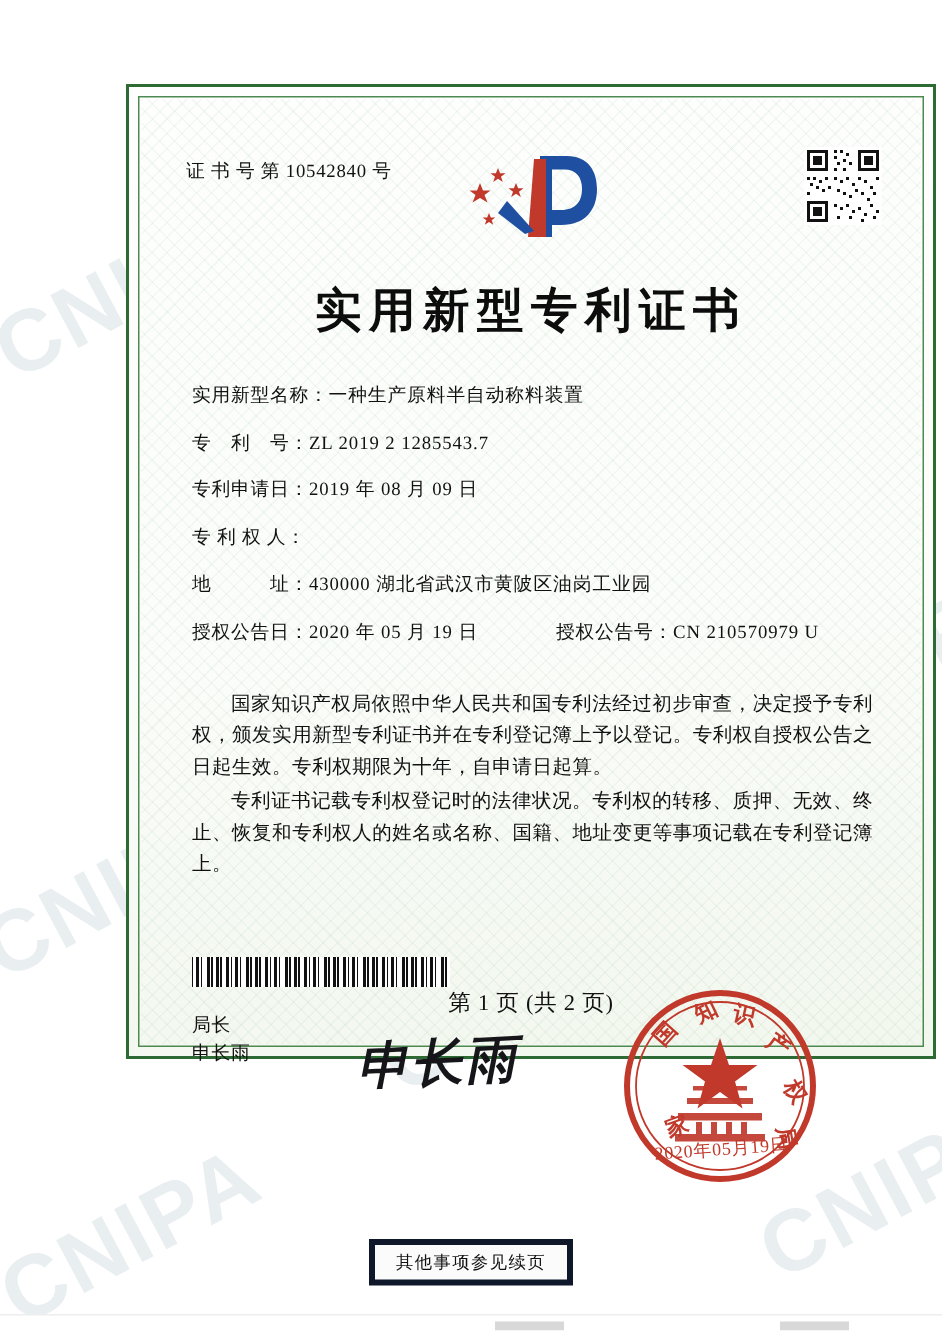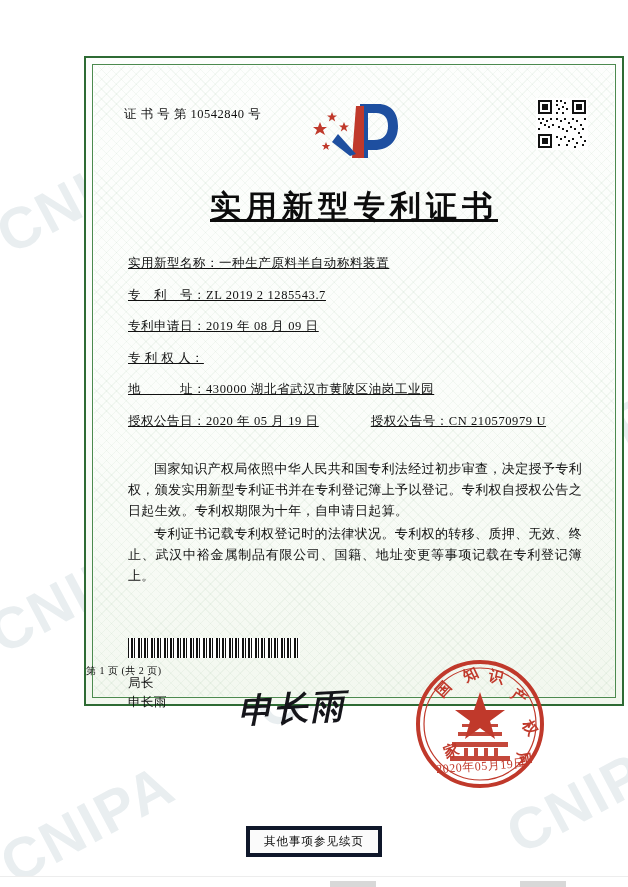--- a/index.html
+++ b/index.html
@@ -100,38 +100,36 @@
     position: absolute;
     left: 0;
     right: 0;
     top: 128px;
     text-align: center;
     font-size: 31px;
     font-weight: bold;
     letter-spacing: 5px;
     color: #0c0c0c;
     font-family: "Liberation Serif", "DejaVu Serif", serif;
-    text-decoration: underline;
   }
 
   
   .fields {
     position: absolute;
     left: 42px;
     right: 40px;
     top: 198px;
     font-size: 12.5px;
     color: #111;
   }
   .row {
     display: flex;
     align-items: center;
     margin-bottom: 16.5px;
     line-height: 1.2;
-    text-decoration: underline;
   }
   .row .label {
     white-space: pre;
     flex: 0 0 auto;
     letter-spacing: 0.5px;
   }
   .row .value {
     flex: 0 1 auto;
     letter-spacing: 0.6px;
   }
@@ -216,21 +214,22 @@
     letter-spacing: 0.5px;
     transform: rotate(-4deg);
   }
 
   
   .page-no {
     position: absolute;
     left: 0;
     right: 0;
     bottom: 26px;
-    font-size: 10px;
+    text-align: center;
+    font-size: 15px;
     color: #111;
     letter-spacing: 0.5px;
   }
 
   .footnote {
     position: absolute;
     left: 50%;
     transform: translateX(-50%);
     top: 826px;
     z-index: 3;
@@ -376,21 +375,21 @@
       <div class="row">
         <span class="label">授权公告日：</span>
         <span class="value">2020 年 05 月 19 日</span>
         <span class="label2">授权公告号：</span>
         <span class="value">CN 210570979 U</span>
       </div>
     </div>
 
     <div class="paras">
       <p>国家知识产权局依照中华人民共和国专利法经过初步审查，决定授予专利权，颁发实用新型专利证书并在专利登记簿上予以登记。专利权自授权公告之日起生效。专利权期限为十年，自申请日起算。</p>
-      <p>专利证书记载专利权登记时的法律状况。专利权的转移、质押、无效、终止、武汉中裕金属制品有限公司、国籍、地址变更等事项记载在专利登记簿上。</p>
+      <p>专利证书记载专利权登记时的法律状况。专利权的转移、质押、无效、终止、恢复和专利权人的姓名或名称、国籍、地址变更等事项记载在专利登记簿上。</p>
     </div>
 
     <div class="barcode"></div>
 
     <div class="sig-labels">
       <div>局长</div>
       <div>申长雨</div>
     </div>
     <div class="sig-script">申长雨</div>
 

